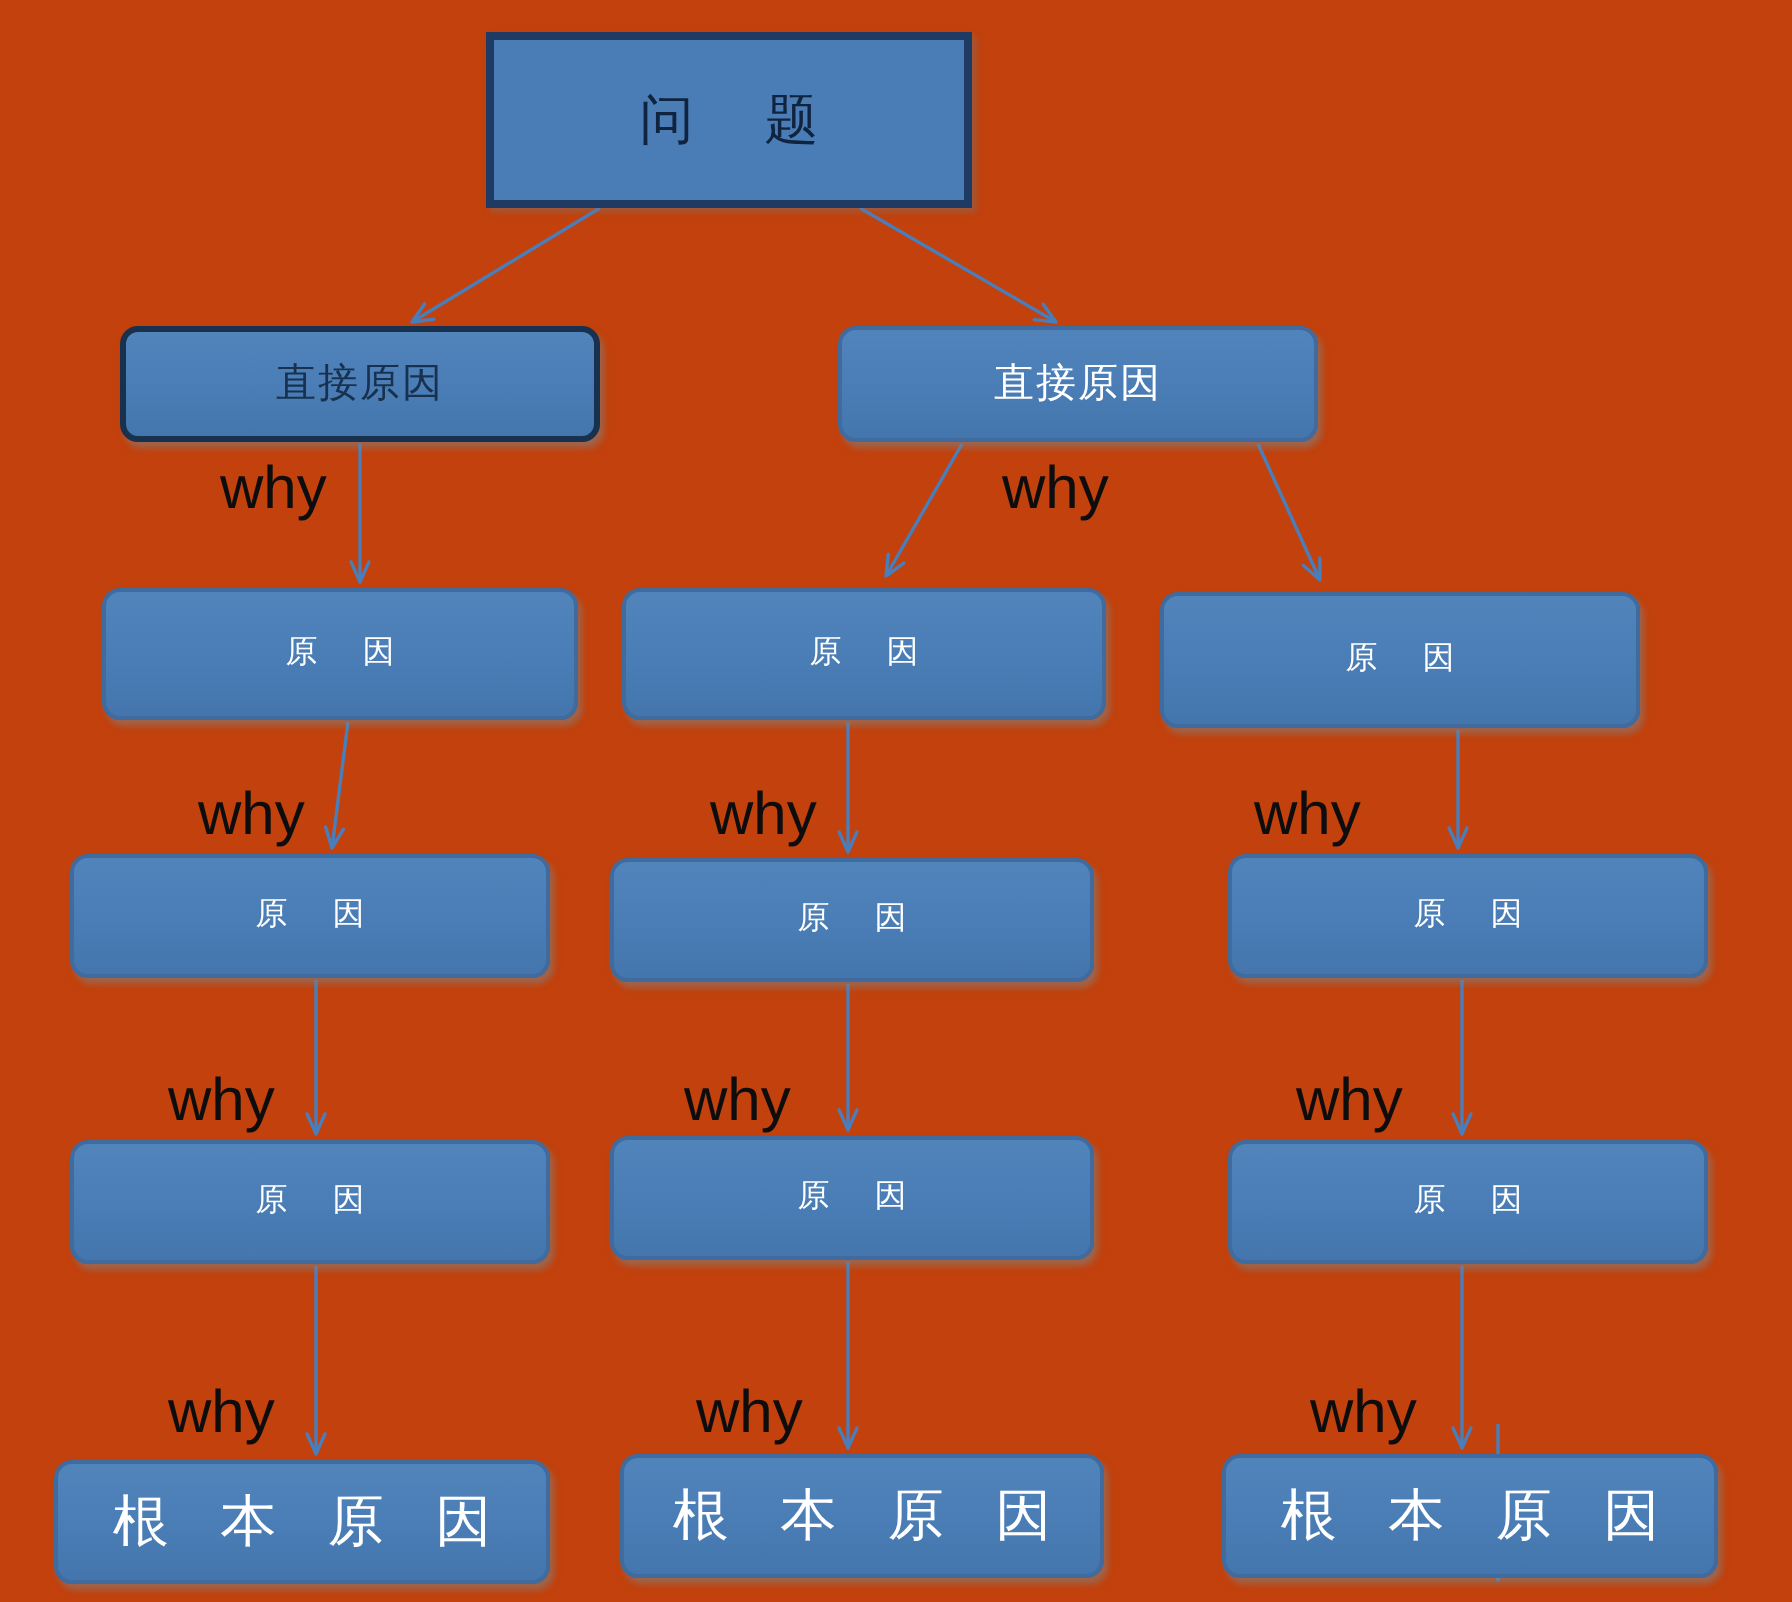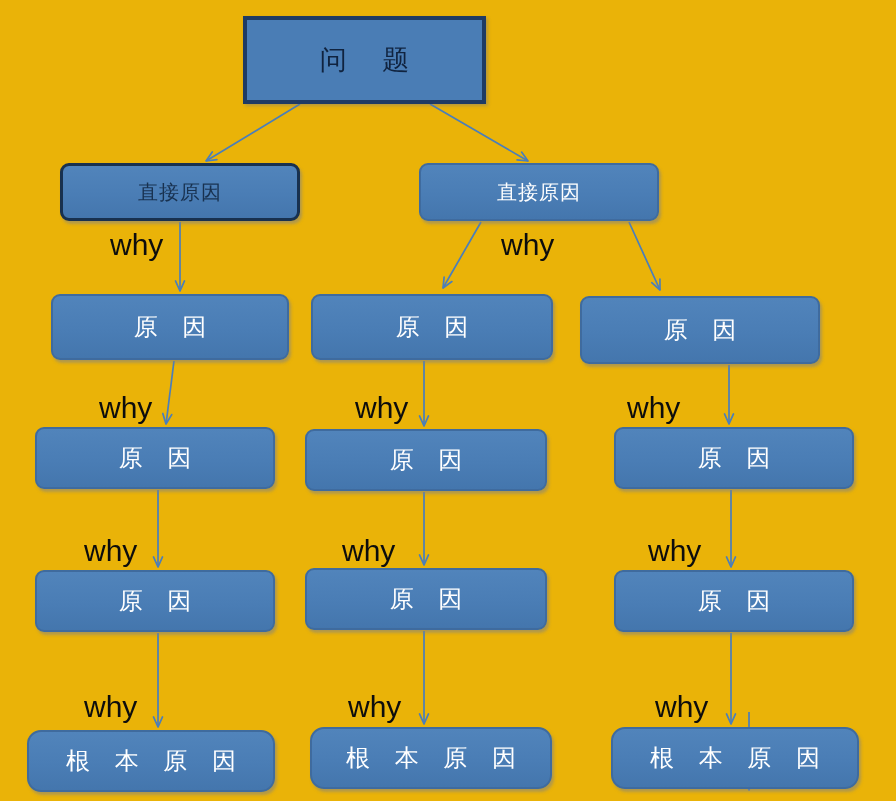--- a/index.html
+++ b/index.html
@@ -7,21 +7,21 @@
     padding: 0;
     background: #ffffff;
   }
   body {
     font-family: "Liberation Sans", "DejaVu Sans", sans-serif;
   }
   #canvas {
     position: relative;
     width: 896px;
     height: 801px;
-    background: #eab308;
+    background: #c2410c;
     overflow: hidden;
   }
   #edges {
     position: absolute;
     left: 0;
     top: 0;
     width: 896px;
     height: 801px;
     pointer-events: none;
   }
@@ -64,29 +64,28 @@
 
   
   .node.rounded.dark-outline {
     border: 3px solid #18314f;
     color: #18314f;
     font-size: 20px;
     letter-spacing: 1px;
   }
 
   .node.cause {
-    font-size: 24px;
+    font-size: 16px;
     letter-spacing: 9px;
     text-indent: 9px;
   }
   .node.root {
-    font-size: 24px;
+    font-size: 28px;
     letter-spacing: 9px;
     text-indent: 9px;
-    border-radius: 14px;
   }
   .node.direct {
     font-size: 20px;
     letter-spacing: 1px;
   }
 
   
   .why {
     position: absolute;
     font-size: 30px;

